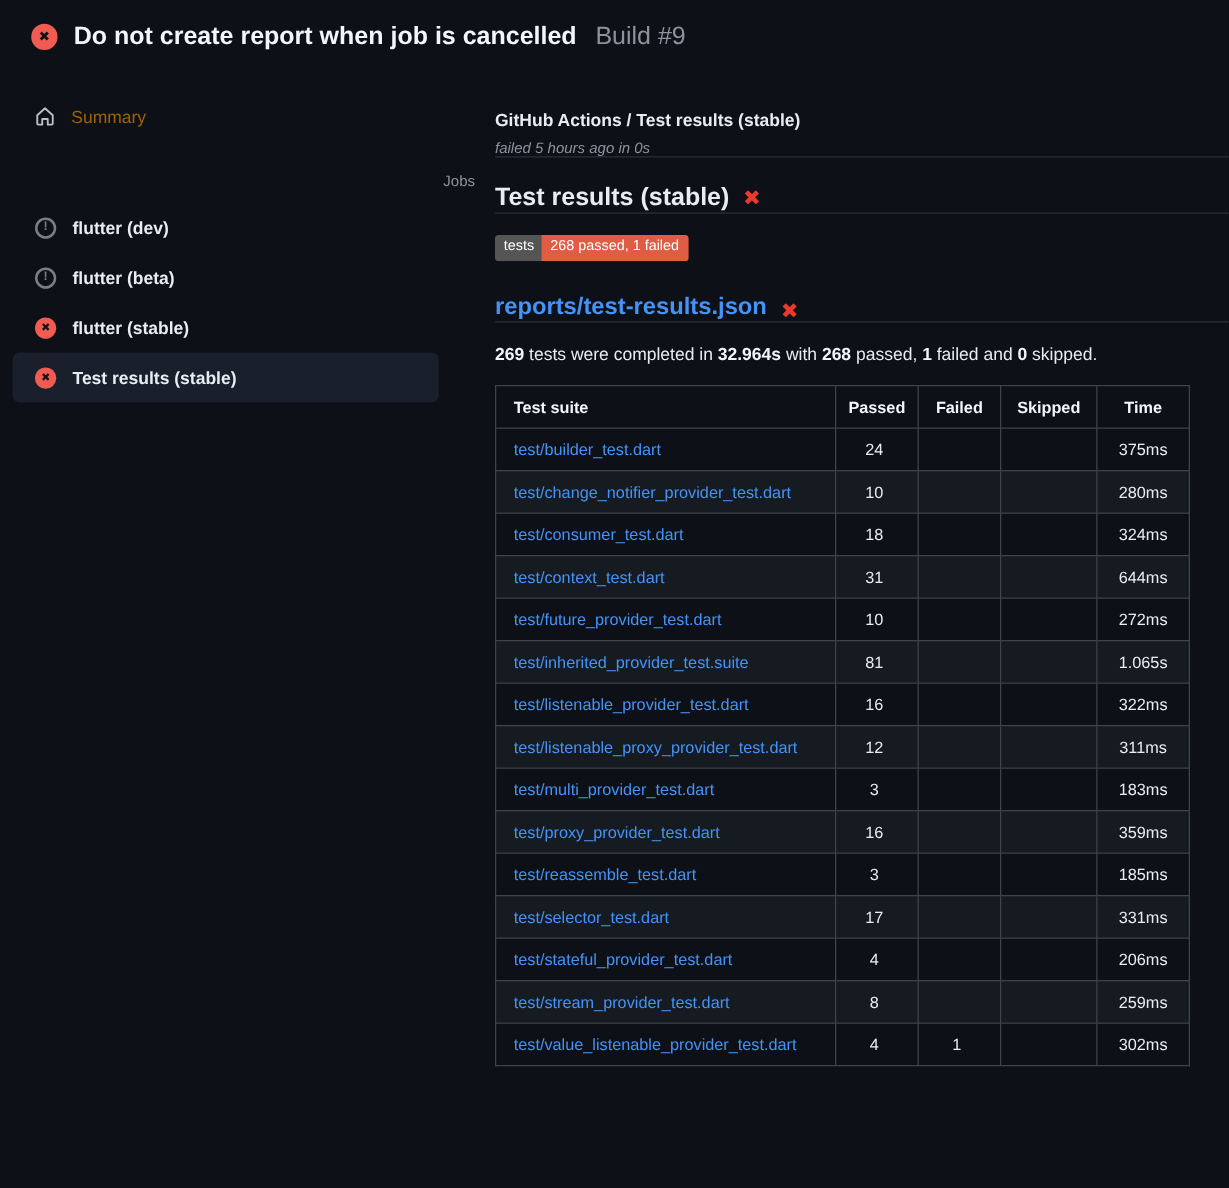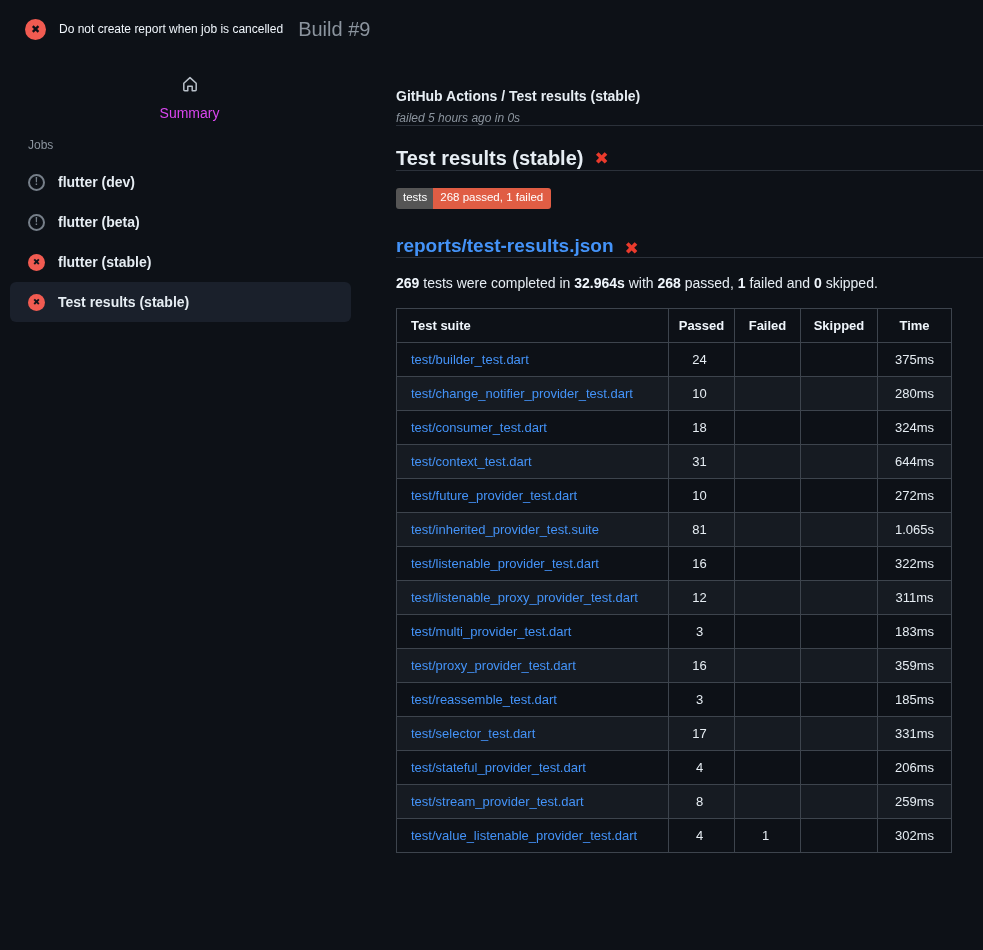--- a/index.html
+++ b/index.html
@@ -15,41 +15,42 @@
   .build-header {
     display: flex; align-items: center; gap: 13px;
     padding: 16px 0 14px 25px; height: 56px;
   }
   .status-circle {
     width: 21px; height: 21px; border-radius: 50%;
     background: #f15b51; color: #0d1117;
     display: inline-flex; align-items: center; justify-content: center;
     font-size: 11px; font-weight: 700; flex-shrink: 0;
   }
-  .build-title { font-size: 12px; font-weight: 400; color: #f0f6fc; }
+  .build-title { font-size: 20px; font-weight: 700; color: #f0f6fc; }
   .build-number { font-size: 20px; font-weight: 400; color: #8b949e; margin-left: 2px; }
 
   
   .layout { display: flex; align-items: flex-start; }
   .sidebar { width: 380px; flex-shrink: 0; padding-top: 20px; }
   .main { flex: 1; padding: 32px 0 0 16px; }
 
   
   .side-item {
     display: flex; align-items: center; gap: 13px;
     height: 40px; margin: 0 29px 0 10px; padding: 0 0 0 18px;
     border-radius: 6px; cursor: pointer;
     font-size: 14px; font-weight: 600; color: #e6edf3;
   }
-  .side-item.summary { font-weight: 400; color: #d946ef; margin-top: 0; height: 34px; flex-direction: column; }
+  .side-item.summary { font-weight: 400; color: #a16207; margin-top: 0; height: 34px; }
   .side-item.selected { background: #1a202b; }
   .home-icon { width: 16px; height: 16px; color: #b8c0c9; flex-shrink: 0; }
   .jobs-label {
     color: #8b949e; font-size: 12px;
     margin: 28px 0 10px 28px;
+    text-align: right;
   }
   .job-icon {
     width: 17px; height: 17px; border-radius: 50%; flex-shrink: 0;
     display: inline-flex; align-items: center; justify-content: center;
   }
   .job-icon.cancelled {
     border: 2px solid #767f89; color: #767f89;
     font-size: 10px; font-weight: 700; line-height: 1;
   }
   .job-icon.failed {

